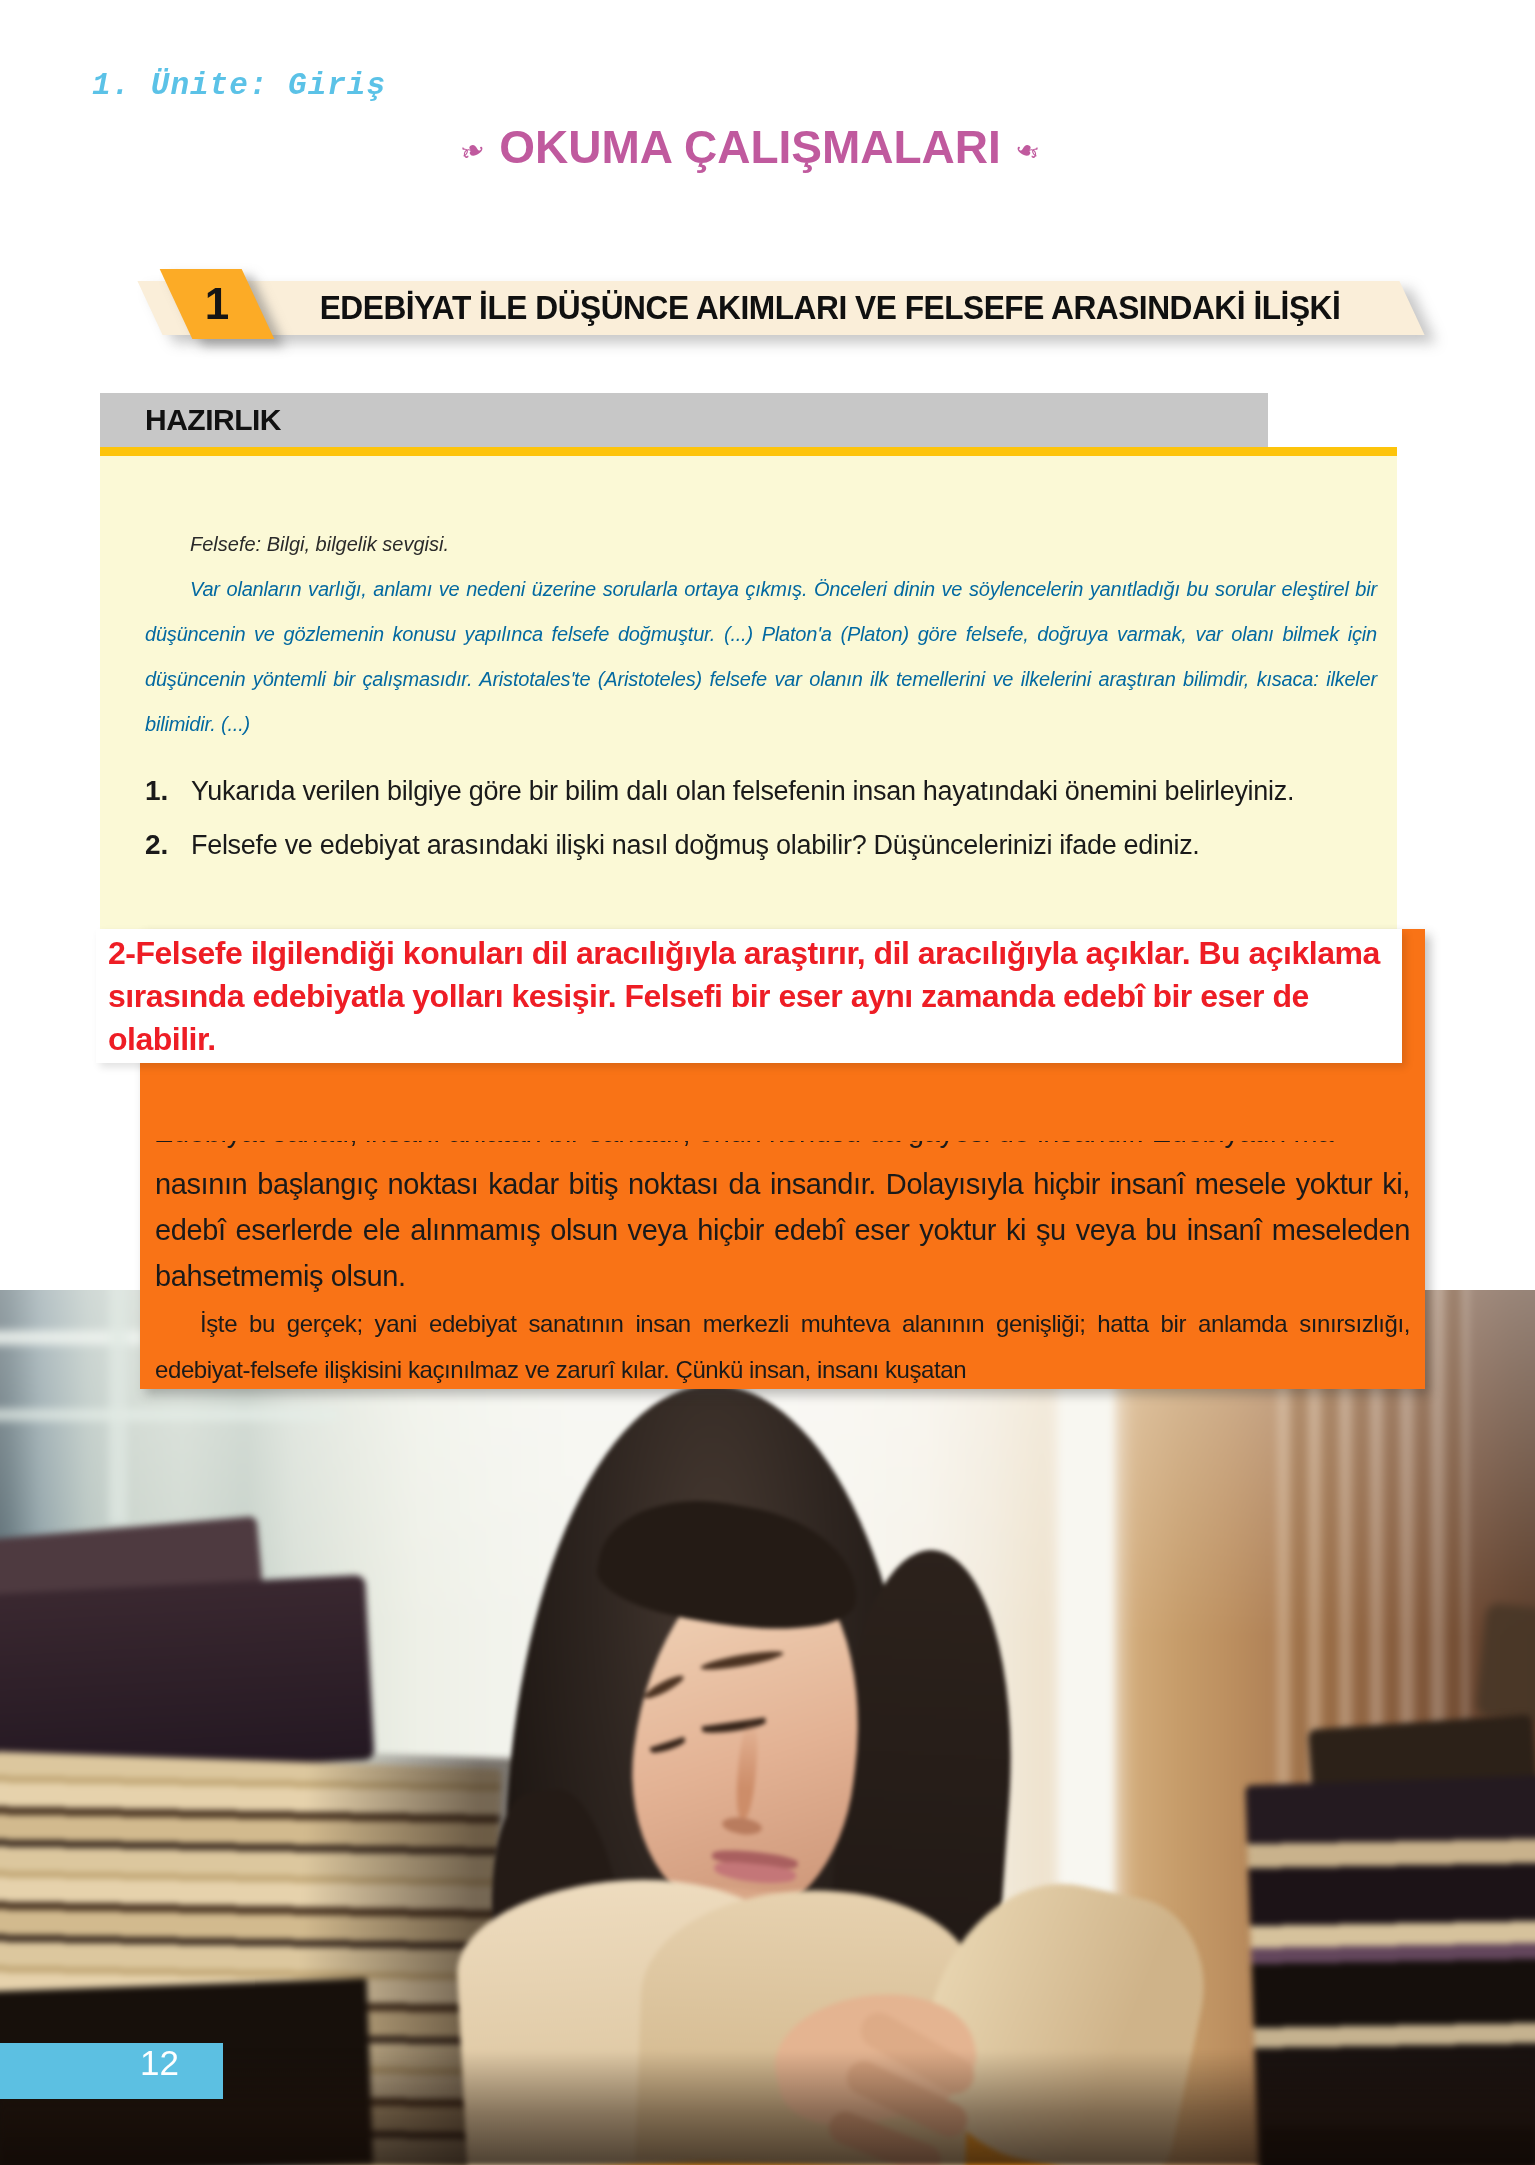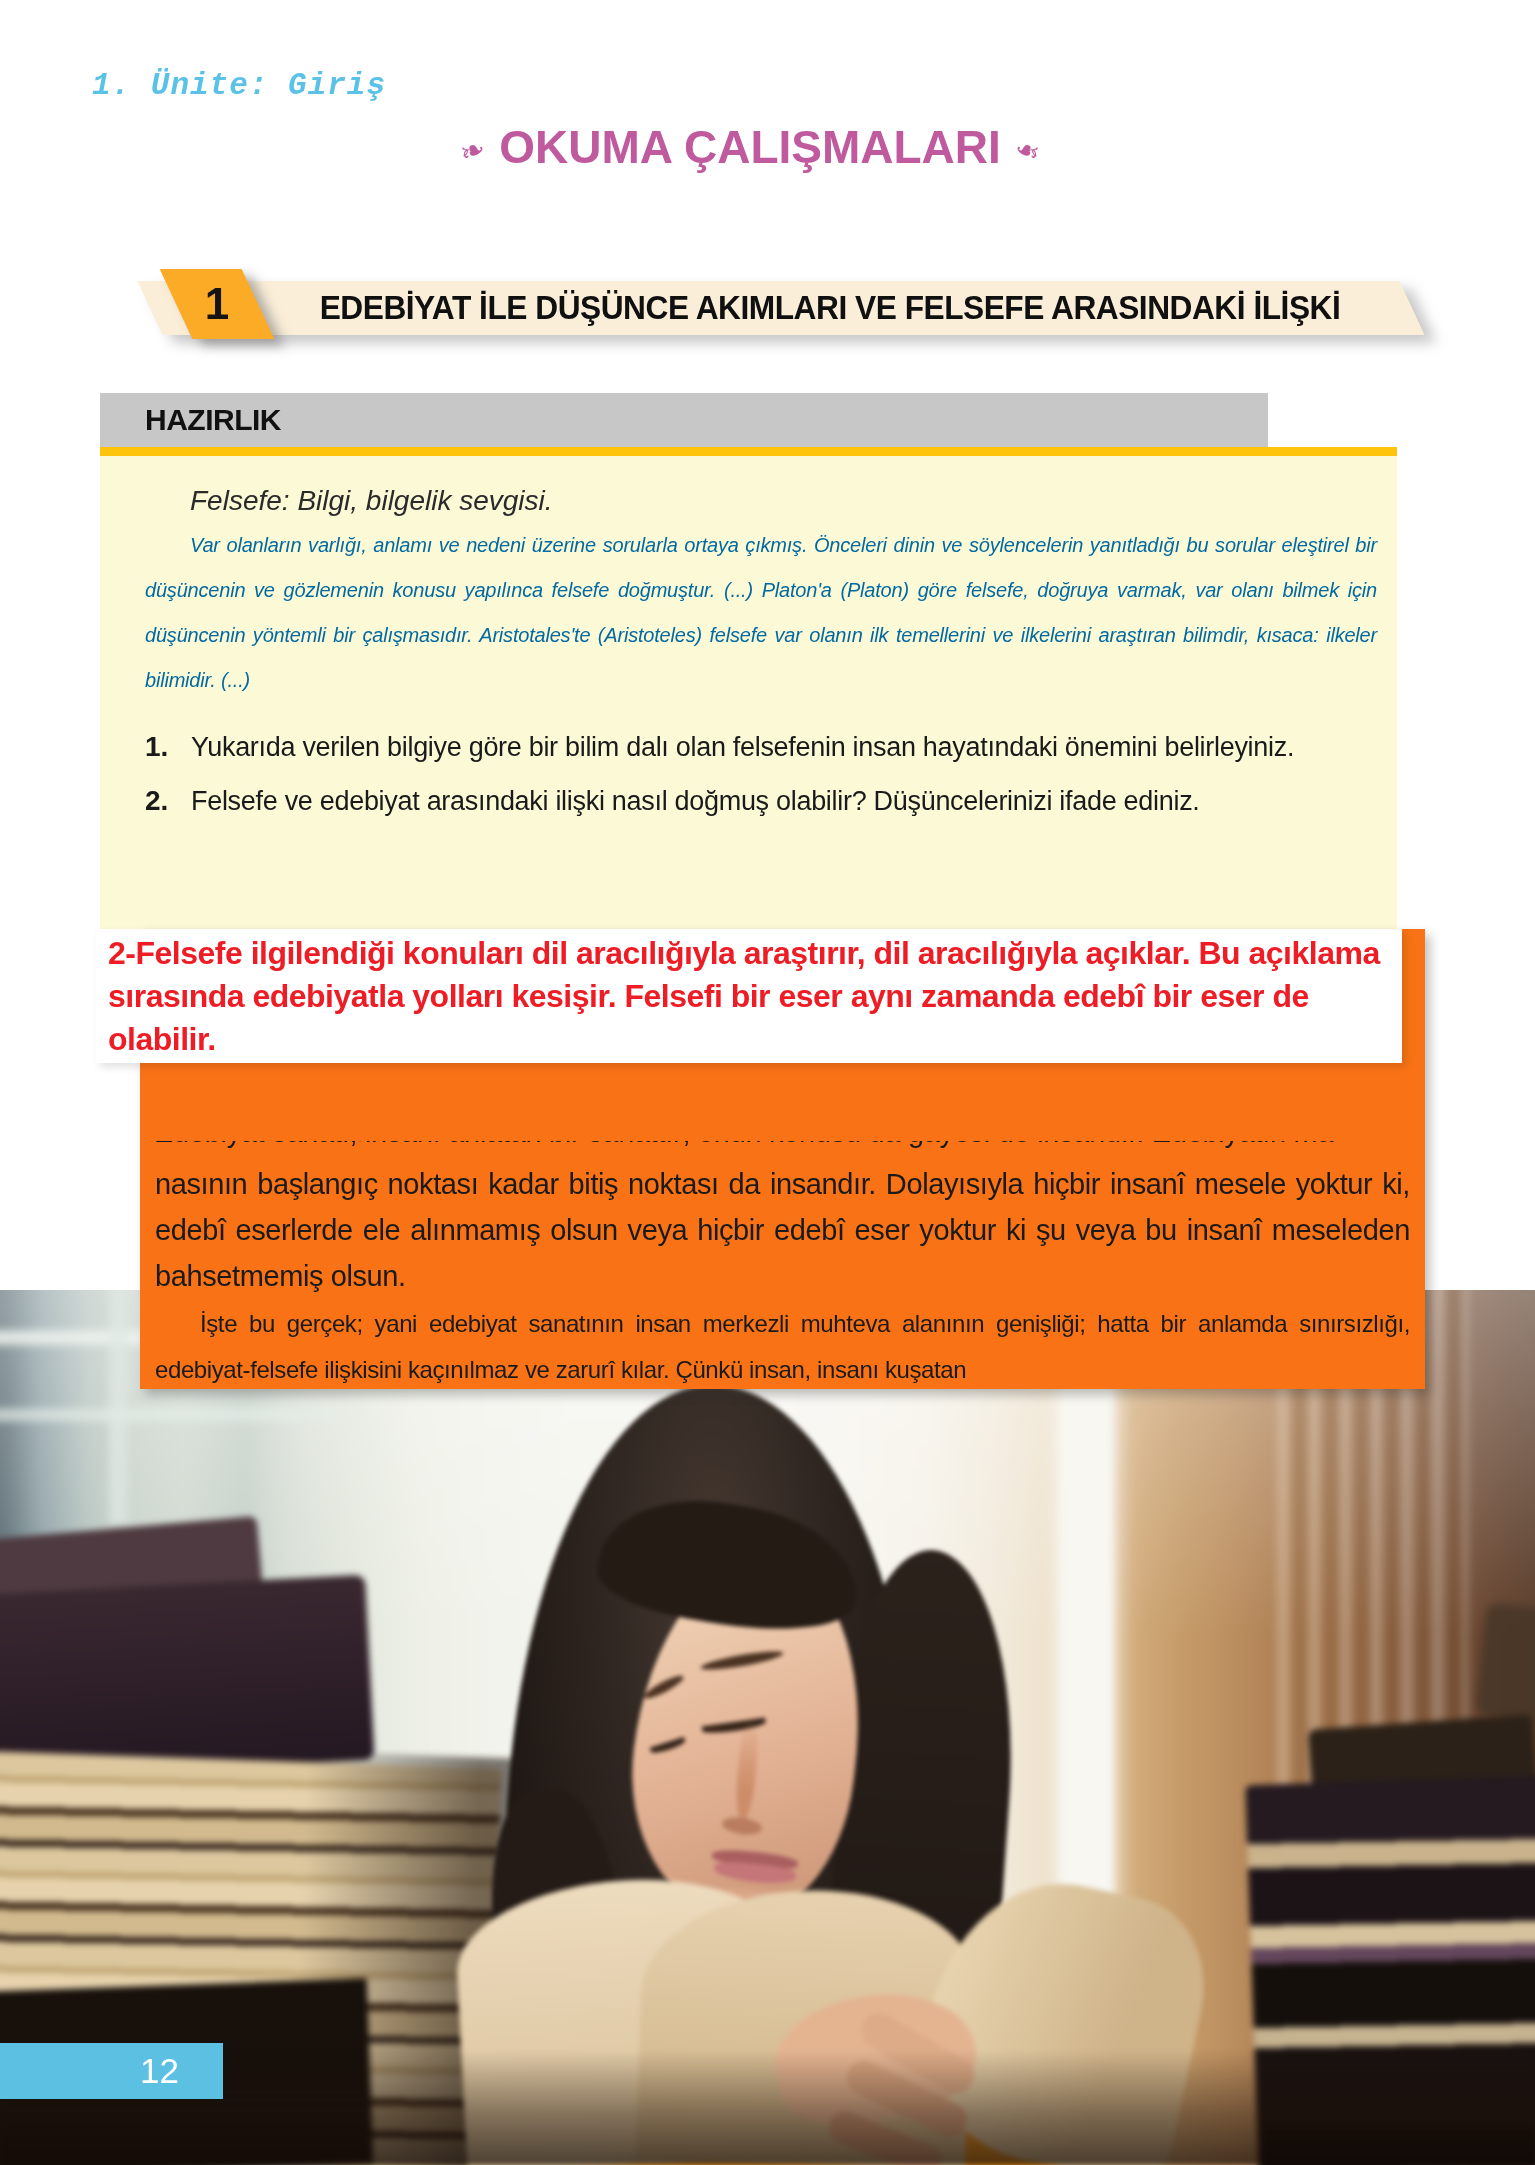--- a/index.html
+++ b/index.html
@@ -55,22 +55,23 @@
     left:100px; top:393px; width:1168px; height:54px; background:#c7c7c7;
     display:flex; align-items:center; padding-left:45px;
     font-size:30px; font-weight:bold; color:#111; letter-spacing:-0.5px;
   }
   .accent-line { left:100px; top:447px; width:1297px; height:9px; background:#fdc40b; }
   .yellow-box {
     left:100px; top:456px; width:1297px; height:507px; background:#fbf9d6;
     padding:22px 20px 0 45px;
   }
   .quote-intro {
-    font-style:italic; font-size:28px; line-height:45px; color:#2a2a2a;
+    font-style:italic; font-size:20px; line-height:45px; color:#2a2a2a;
     text-indent:45px;
+    margin-top:44px;
   }
   .quote-paragraph {
     font-style:italic; font-size:20px; line-height:45px; color:#0369a1;
     text-align:justify; text-indent:45px; letter-spacing:-0.2px;
   }
   .quote-attribution {
     margin-top:12px; text-align:right; padding-right:18px;
     font-size:29px; font-weight:bold; color:#111;
   }
   .quote-attribution .work { font-style:italic; }
@@ -215,21 +216,21 @@
   .finger2 { left:842px; top:792px; width:130px; height:34px; background:#d7a37f;
     border-radius:17px; transform:rotate(26deg); }
   .finger3 { left:826px; top:838px; width:118px; height:32px; background:#d09a76;
     border-radius:16px; transform:rotate(22deg); }
   .desk-shadow { left:0; top:760px; width:1535px; height:115px;
     background:linear-gradient(180deg, rgba(30,18,10,0) 0%, rgba(28,16,9,0.45) 55%, rgba(18,10,6,0.7) 100%); }
 
   
   .page-num-box {
     left:0; top:2043px; width:223px; height:56px; background:#5cc0e2; z-index:6;
-    display:flex; align-items:center; justify-content:flex-end; padding-right:44px;
+    display:flex; justify-content:flex-end; padding-right:44px;
     color:#ffffff; font-size:35px;
   }
 </style>
 </head>
 <body>
 
 <div class="page">
 
   <div class="abs unit-label">1. Ünite: Giriş</div>
 

